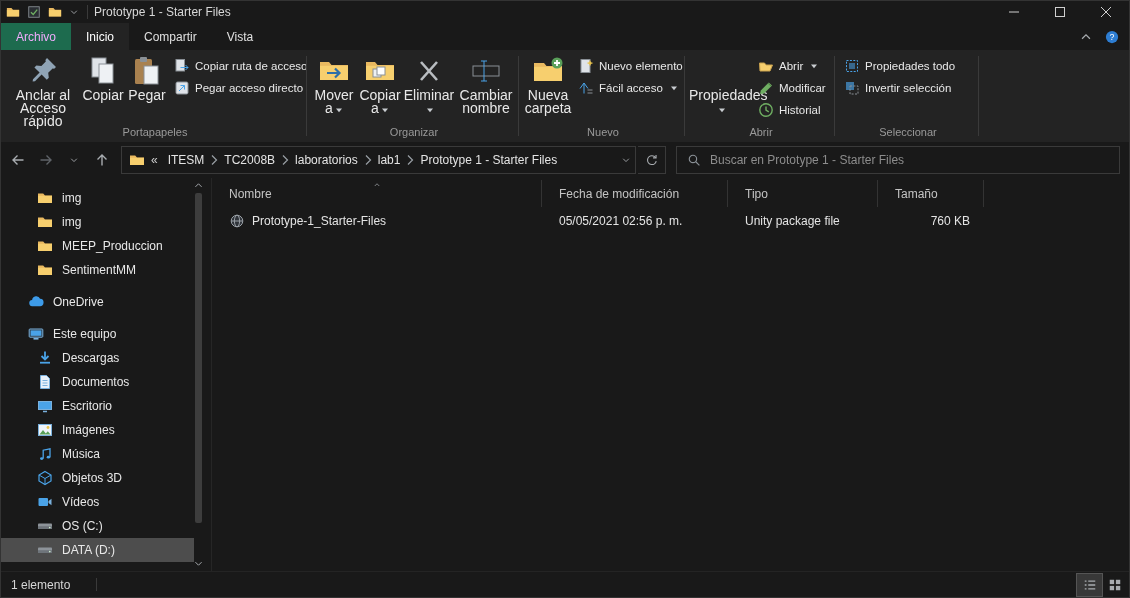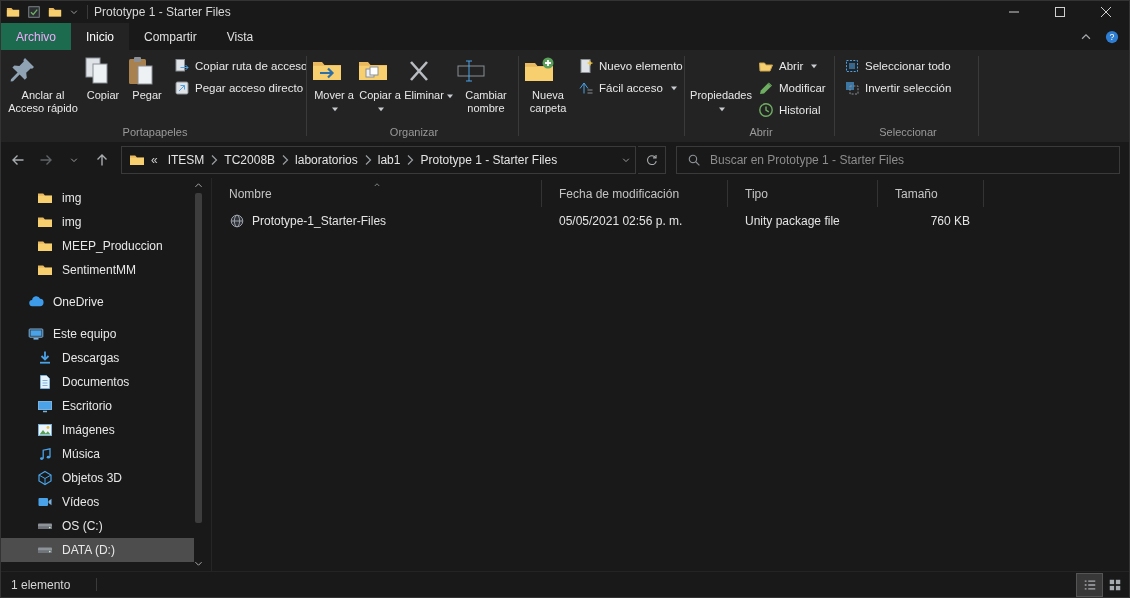--- a/index.html
+++ b/index.html
@@ -30,21 +30,21 @@
   .tab.file { background:var(--file-tab,#1d6b4e); color:#f0abfc; }
   .tab.active { background:#232323; color:#fff; }
   .tabrow-right { margin-left:auto; display:flex; align-items:center; gap:12px; padding-right:10px; }
 
   
   .ribbon { height:92px; background:#232323; display:flex; flex:0 0 auto; }
   .rgroup { position:relative; display:flex; flex-direction:column; padding:2px 2px 0 4px; }
   .rgroup::after { content:""; position:absolute; right:0; top:6px; bottom:6px; width:1px; background:#3a3a3a; }
   .rgroup-body { flex:1; display:flex; align-items:flex-start; }
   .rgroup-label { height:18px; line-height:16px; text-align:center; color:#9a9a9a; font-size:11px; }
-  .rbtn-large { height:72px; display:flex; flex-direction:column; padding-top:3px; color:#e8e8e8; font-size:11px; line-height:13px; }
+  .rbtn-large { height:72px; display:flex; flex-direction:column; align-items:center; padding-top:3px; color:#e8e8e8; font-size:14px; line-height:13px; }
   .rbtn-large .ic32 { margin-bottom:2px; }
   .rtext { display:block; width:100%; text-align:center; }
   .dd { width:8px; height:8px; display:inline-block; vertical-align:-1px; margin-left:2px; }
   .dd svg { width:100%; height:100%; display:block; }
   .rbtn-col { display:flex; flex-direction:column; padding-top:3px; }
   .rbtn-small { display:flex; align-items:center; gap:5px; height:22px; padding:0 5px; color:#e8e8e8; font-size:11.5px; white-space:nowrap; }
 
   
   .navbar { height:36px; display:flex; align-items:center; gap:2px; padding:0 9px 0 4px; flex:0 0 auto; }
   .nav-btn { width:26px; height:26px; display:flex; align-items:center; justify-content:center; flex:0 0 auto; }
@@ -307,20 +307,21 @@
               </span>
             <span>Fácil acceso</span>
             <span class="dd">
                 <svg viewBox="0 0 8 8">
                   <path d="M1 2.5h6L4 6.2z" fill="#c8ccd0"></path>
                 </svg>
               </span>
           </div>
         </div>
       </div>
+      <div class="rgroup-label">Nuevo</div>
     </div>
 
     <div class="rgroup" style="width:150px">
       <div class="rgroup-body">
         <div class="rbtn-large" style="width:64px">
           <span class="ic32"></span>
           <span class="rtext"><span>Propiedades</span><span class="dd"><svg viewBox="0 0 8 8">
                   <path d="M1 2.5h6L4 6.2z" fill="#c8ccd0"></path>
                 </svg></span></span>
         </div>
@@ -364,21 +365,21 @@
     <div class="rgroup" style="width:144px">
       <div class="rgroup-body">
         <div class="rbtn-col" style="width:136px">
           <div class="rbtn-small">
             <span class="ic16">
                 <svg viewBox="0 0 16 16">
                   <rect x="2.5" y="2.5" width="11" height="11" fill="none" stroke="#4aa3e8" stroke-dasharray="2 1.4"></rect>
                   <rect x="5" y="5" width="6" height="6" fill="#4aa3e8" opacity="0.55"></rect>
                 </svg>
               </span>
-            <span>Seleccionar todo</span>
+            <span>Propiedades todo</span>
           </div>
           <div class="rbtn-small">
             <span class="ic16">
                 <svg viewBox="0 0 16 16">
                   <rect x="2" y="2" width="8" height="8" fill="#4aa3e8" opacity="0.65"></rect>
                   <rect x="6" y="6" width="8" height="8" fill="none" stroke="#8a9096" stroke-dasharray="2 1.4"></rect>
                 </svg>
               </span>
             <span>Invertir selección</span>
           </div>

